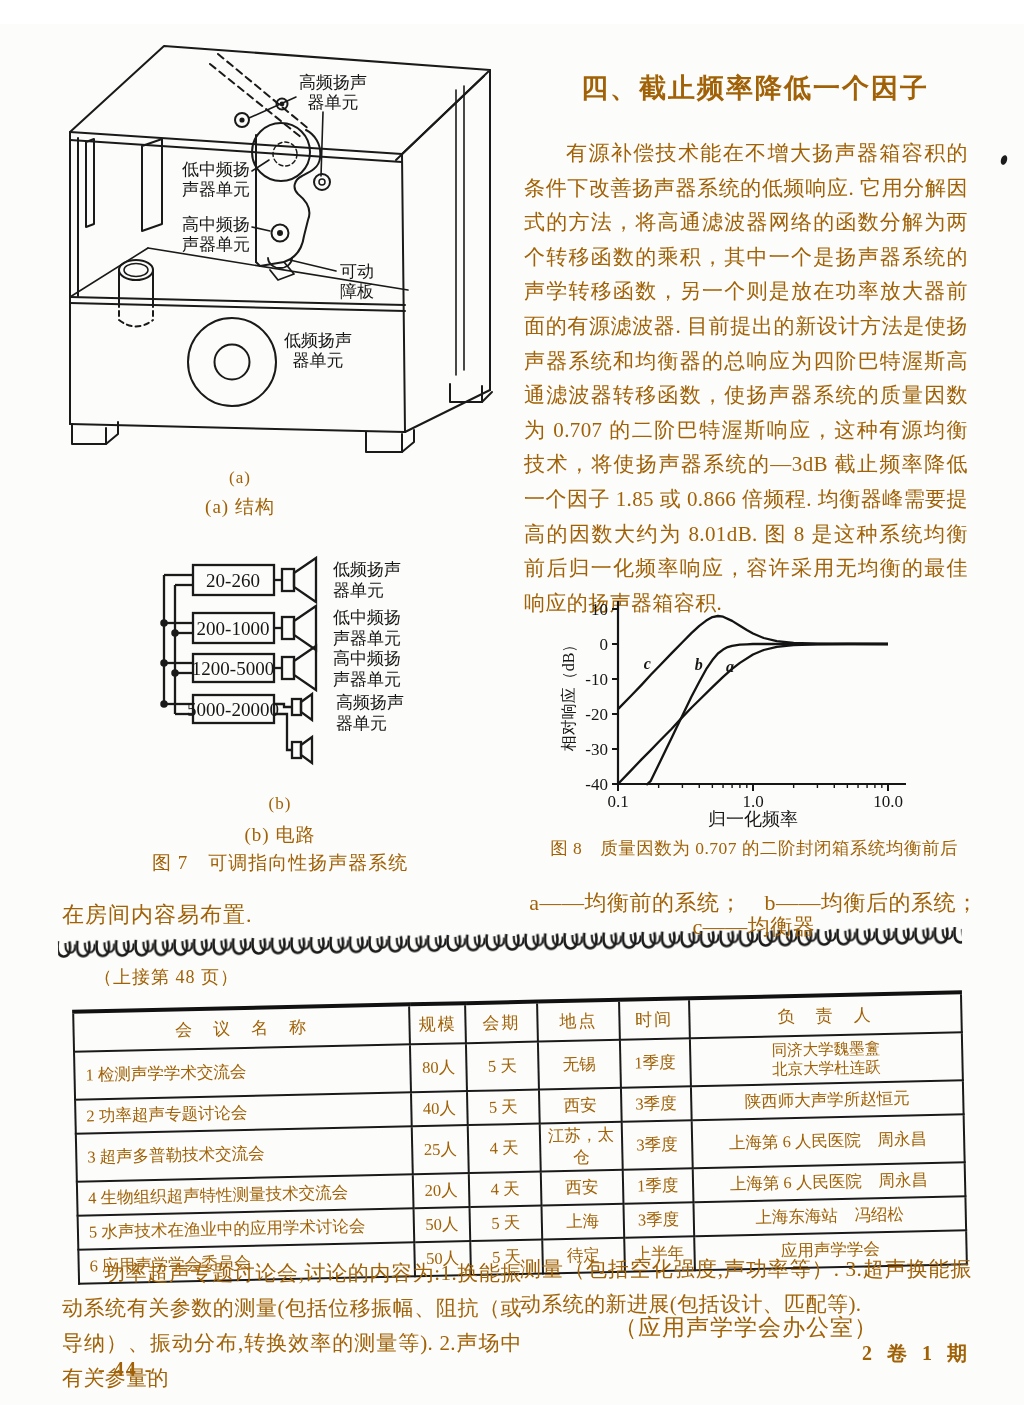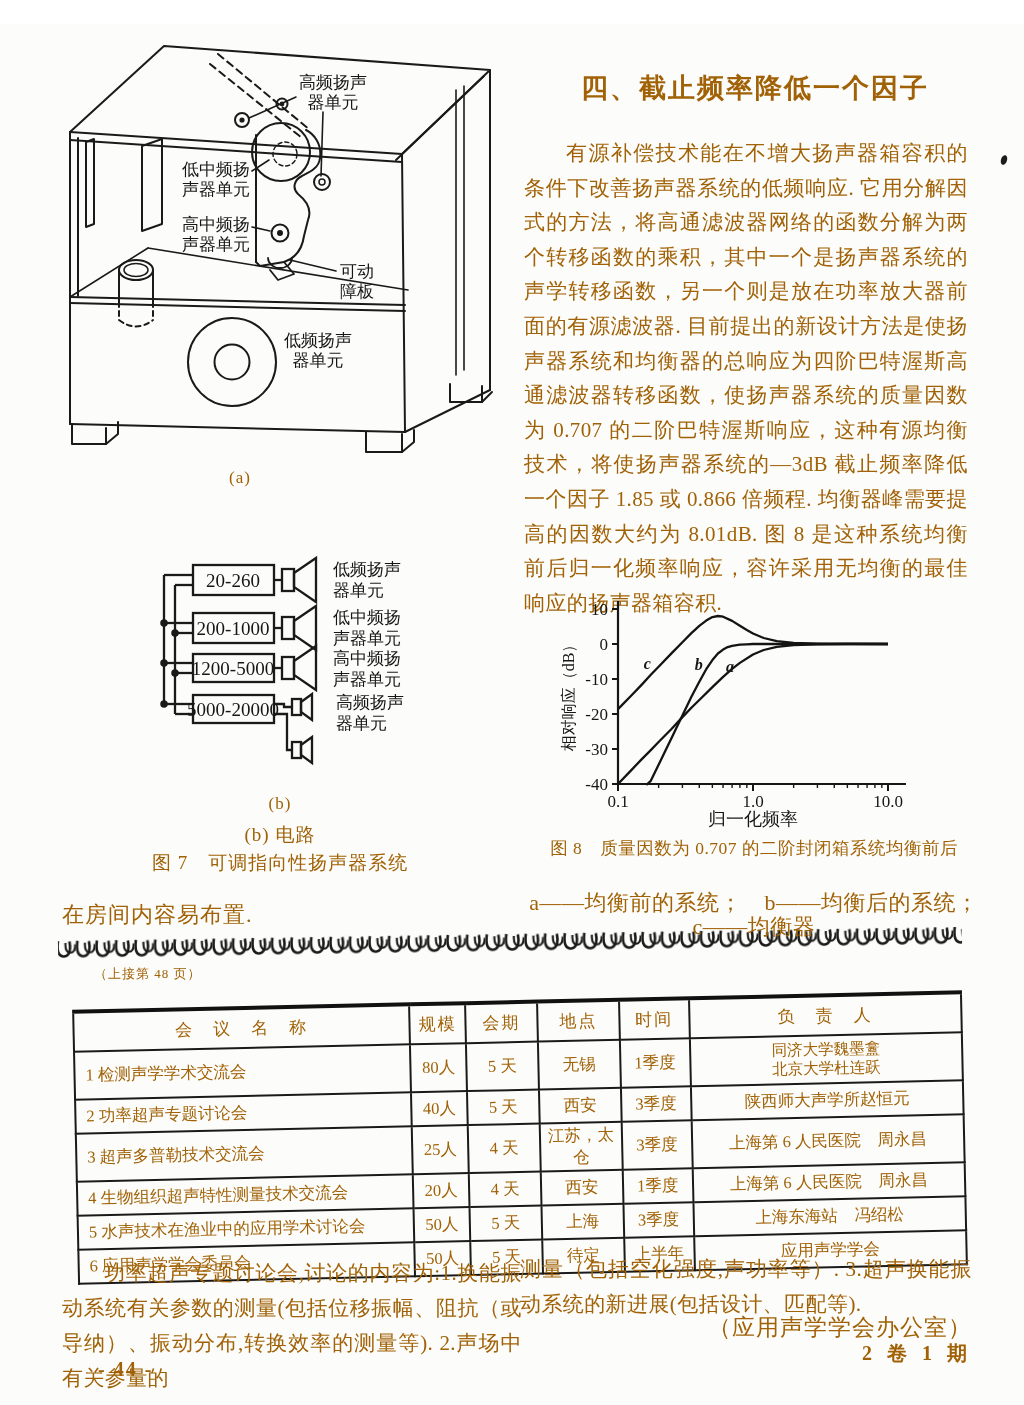--- a/index.html
+++ b/index.html
@@ -105,20 +105,21 @@
     <text x="160" y="135" text-anchor="middle" class="fig-label">低中频扬</text>
     <text x="160" y="155" text-anchor="middle" class="fig-label">声器单元</text>
     <text x="160" y="190" text-anchor="middle" class="fig-label">高中频扬</text>
     <text x="160" y="210" text-anchor="middle" class="fig-label">声器单元</text>
     <text x="301" y="237" text-anchor="middle" class="fig-label">可动</text>
     <text x="301" y="257" text-anchor="middle" class="fig-label">障板</text>
     <text x="262" y="306" text-anchor="middle" class="fig-label">低频扬声</text>
     <text x="262" y="326" text-anchor="middle" class="fig-label">器单元</text>
   </svg>
   <div class="abs center cap" style="left:60px;top:444px;width:360px;font-size:17px;">(a)</div>
+  <div class="abs center cap" style="left:60px;top:470px;width:360px;">(a) 结构</div>
 
   <svg class="abs" style="left:96px;top:518px;" width="400" height="250" viewBox="0 0 400 250">
     <g stroke="#1a1a1a" stroke-width="2.3" fill="none">
 
       <path d="M68,33 L68,162"></path>
         <path d="M79,43 L79,172"></path>
 
       <path d="M68,33 L97,33"></path>
         <path d="M79,43 L97,43"></path>
       <rect x="97" y="23" width="81" height="30"></rect>
@@ -180,21 +181,21 @@
   <svg class="abs" style="left:56px;top:903px;" width="908" height="32" viewBox="0 0 908 32">
     <defs>
       <pattern id="sc" x="0" y="0" width="19.5" height="32" patternUnits="userSpaceOnUse">
         <path d="M2,7 C0.5,17 2.5,22 7,22.5 C11.5,23 14.5,19 14,12 L13.5,7.5" fill="none" stroke="#1b1b1b" stroke-width="2.6"></path>
         <path d="M9.5,9 C9.1,15 10.5,18.5 14,18.8 C17.5,19 19.5,16 19.1,10.5" fill="none" stroke="#1b1b1b" stroke-width="2.1"></path>
       </pattern>
     </defs>
     <rect x="2" y="3" width="904" height="26" fill="url(#sc)" transform="rotate(-0.9 454 16)"></rect>
   </svg>
 
-  <div class="abs" style="left:94px;top:941px;font-size:13px;letter-spacing:1px;">（上接第 48 页）</div>
+  <div class="abs" style="left:94px;top:941px;font-size:18px;letter-spacing:1px;">（上接第 48 页）</div>
 
   <table class="conf-table abs" style="left:75px;top:976px;">
     <colgroup>
       <col style="width:337px">
         <col style="width:56px">
         <col style="width:72px">
       <col style="width:82px">
         <col style="width:70px">
         <col style="width:273px">
     </colgroup>
@@ -322,20 +323,20 @@
       <text x="142.70723274904432" y="76.25" font-size="16" font-style="italic" font-weight="bold">b</text>
       <text x="173.91097417623354" y="78" font-size="16" font-style="italic" font-weight="bold">a</text>
     </svg>
 
   <div class="abs center small-cap" style="left:528px;top:812px;width:452px;">图 8　质量因数为 0.707 的二阶封闭箱系统均衡前后</div>
   <div class="abs center legend-line" style="left:528px;top:864px;width:452px;">a——均衡前的系统；　b——均衡后的系统；</div>
   <div class="abs center legend-line" style="left:528px;top:888px;width:452px;">c——均衡器</div>
 
   <div class="abs bottom-par" style="left:62px;top:1232px;width:460px;text-indent:2em;">功率超声专题讨论会,讨论的内容为:1.换能振动系统有关参数的测量(包括位移振幅、阻抗（或导纳）、振动分布,转换效率的测量等). 2.声场中有关参量的</div>
   <div class="abs bottom-par" style="left:520px;top:1228px;width:452px;">测量（包括空化强度,声功率等）. 3.超声换能振动系统的新进展(包括设计、匹配等).</div>
-  <div class="abs" style="left:520px;top:1288px;width:452px;text-align:right;font-size:23px;letter-spacing:1px;">（应用声学学会办公室）</div>
+  <div class="abs" style="left:520px;top:1288px;width:452px;text-align:center;font-size:23px;letter-spacing:1px;">（应用声学学会办公室）</div>
 
   <div class="abs" style="left:862px;top:1316px;font-size:20px;font-weight:bold;letter-spacing:5px;">2 卷 1 期</div>
   <div class="abs" style="left:98px;top:1334px;font-size:20px;font-weight:bold;letter-spacing:2px;">- 44 -</div>
 
   <div class="speck" style="left:1001px;top:131px;width:6px;height:10px;transform:rotate(18deg);"></div>
   <div class="speck" style="left:485px;top:1383px;width:2px;height:13px;border-radius:0;background:#555;"></div>
 </div>
 
 </body></html>

